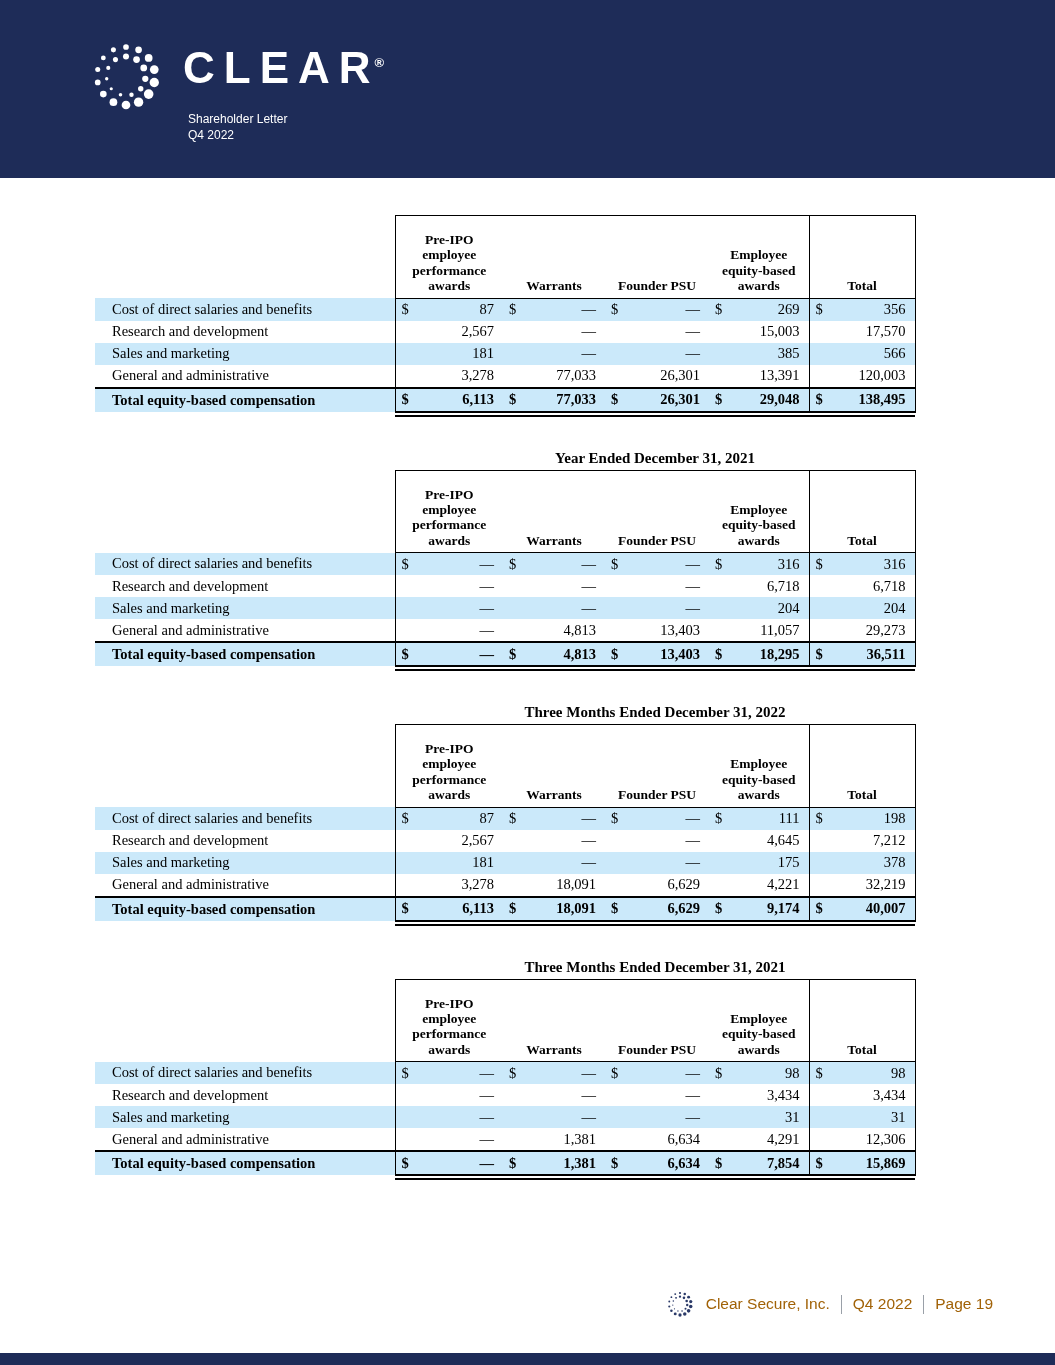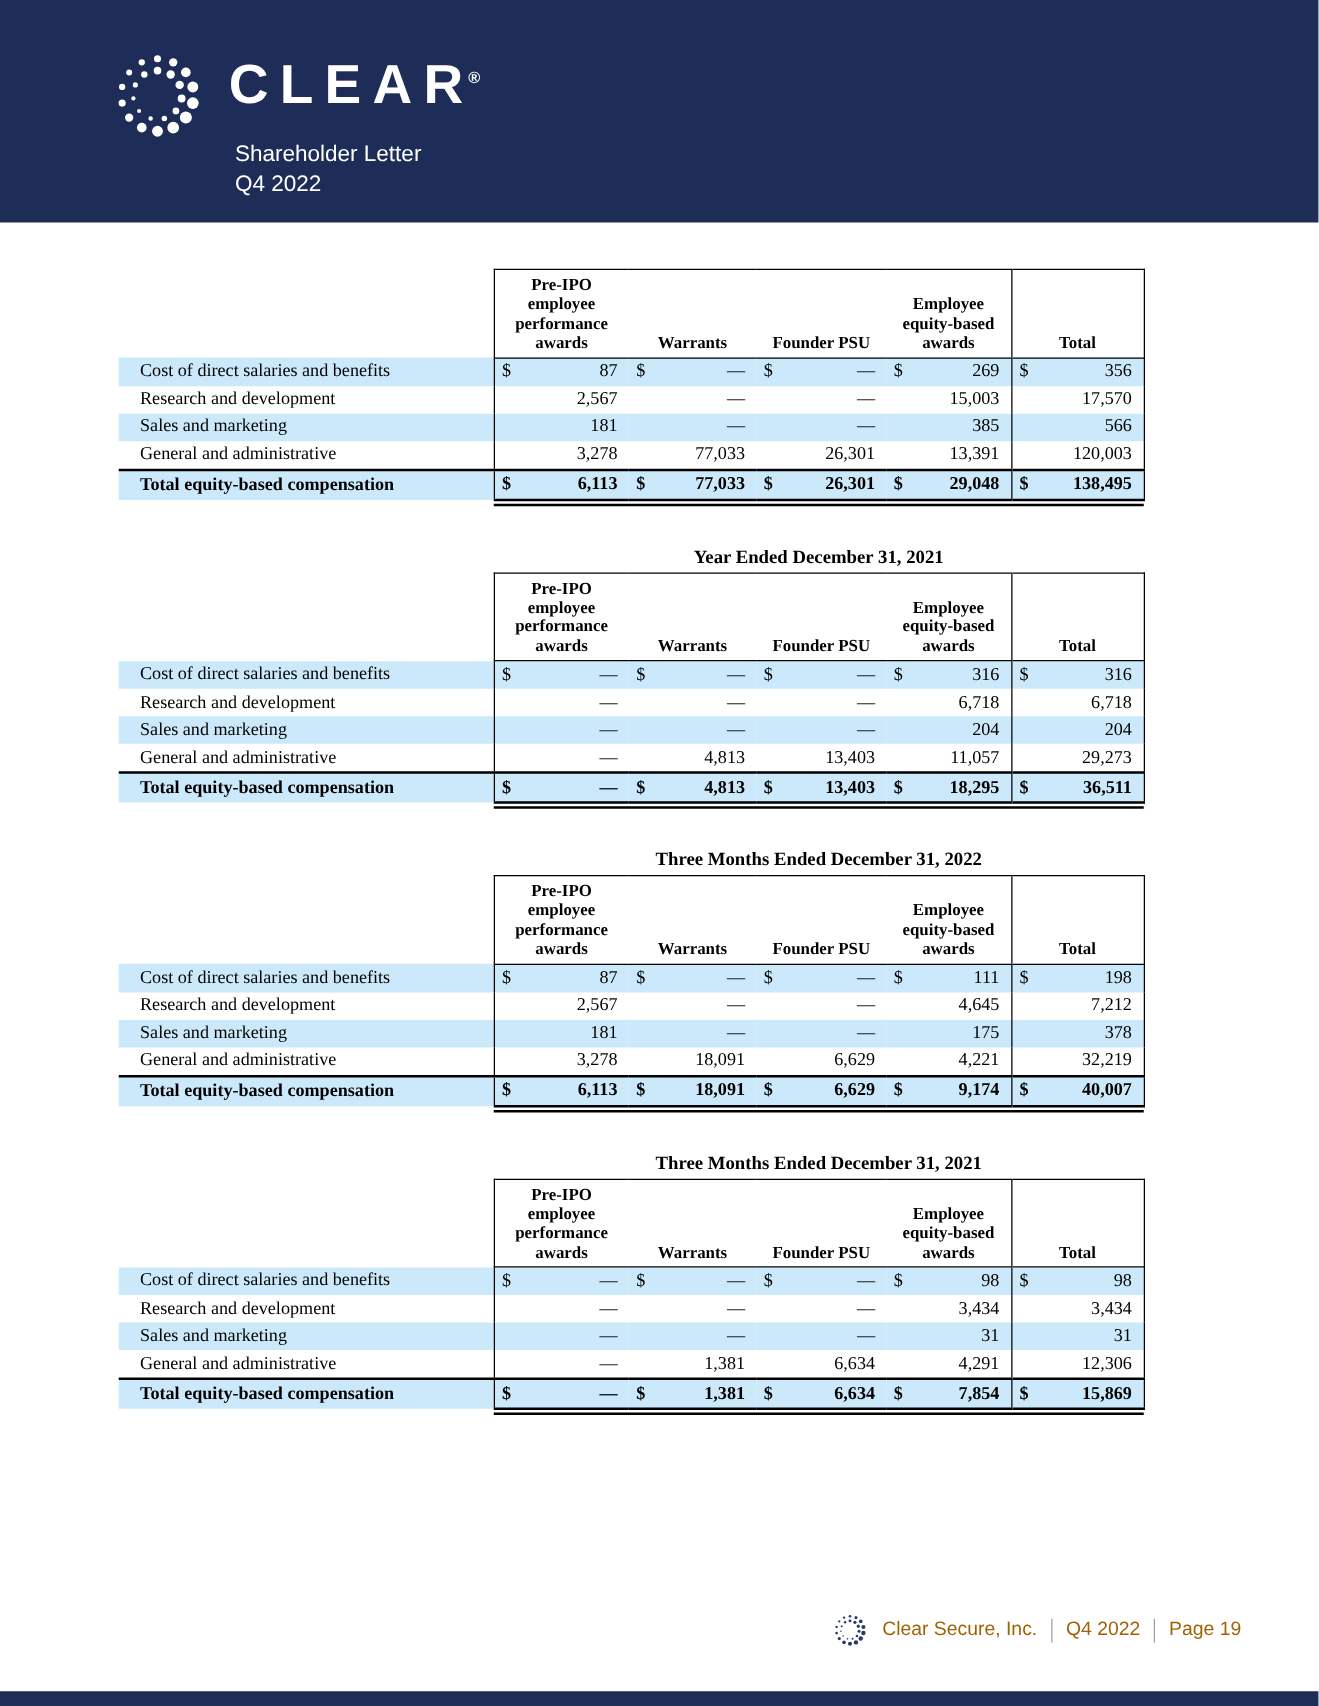--- a/index.html
+++ b/index.html
@@ -12,37 +12,37 @@
   .masthead { position:relative; height:178px; background:#1e2c58; }
   .logo { position:absolute; left:86px; top:36px; }
   .brand {
     position:absolute; left:183px; top:46px; color:#fff;
     font-family:"Liberation Sans", sans-serif; font-weight:700;
     font-size:44px; letter-spacing:9px; line-height:1;
   }
   .brand sup { font-size:13px; letter-spacing:0; margin-left:-5px; }
   .subtitle {
     position:absolute; left:188px; top:112px; color:#fff;
-    font-family:"Liberation Sans", sans-serif; font-size:18px; line-height:1.32;
+    font-family:"Liberation Sans", sans-serif; font-size:12px; line-height:1.32;
   }
   
   .intro {
     margin:40px 85px 0 90px; max-width:885px;
     font-size:17.5px; font-weight:bold; font-style:italic; line-height:1.45;
   }
   
   .tbl { margin-left:95px; margin-top:33px; width:820px; }
   .tbl.first { margin-top:37px; }
   .tbl-title { margin-left:300px; width:520px; text-align:center; font-weight:bold; font-size:15px; margin-bottom:3px; }
   table { border-collapse:collapse; width:820px; table-layout:fixed; }
   th, td { font-size:14.5px; }
   .lblhead { border:none; }
   .colhead {
     font-weight:bold; font-size:13.5px; vertical-align:bottom; text-align:center;
-    white-space:pre-line; line-height:1.14; padding:4px 2px 4px;
+    white-space:pre-line; line-height:1.14; padding:16px 2px 4px;
     border-top:1.5px solid #000; border-bottom:1.5px solid #000;
   }
   .bl { border-left:1.5px solid #000; }
   .br { border-right:1.5px solid #000; }
   td { padding:2.5px 0; }
   .stripe td { background:#cbe9fa; }
   .rowlabel { text-align:left; padding-left:17px; }
   .num .cf { display:flex; justify-content:space-between; align-items:baseline; padding:0 9px 0 6px; }
   tr.total td { border-top:2px solid #000; font-weight:bold; }
   tr.total td.num { border-bottom:2.5px solid #000; }

